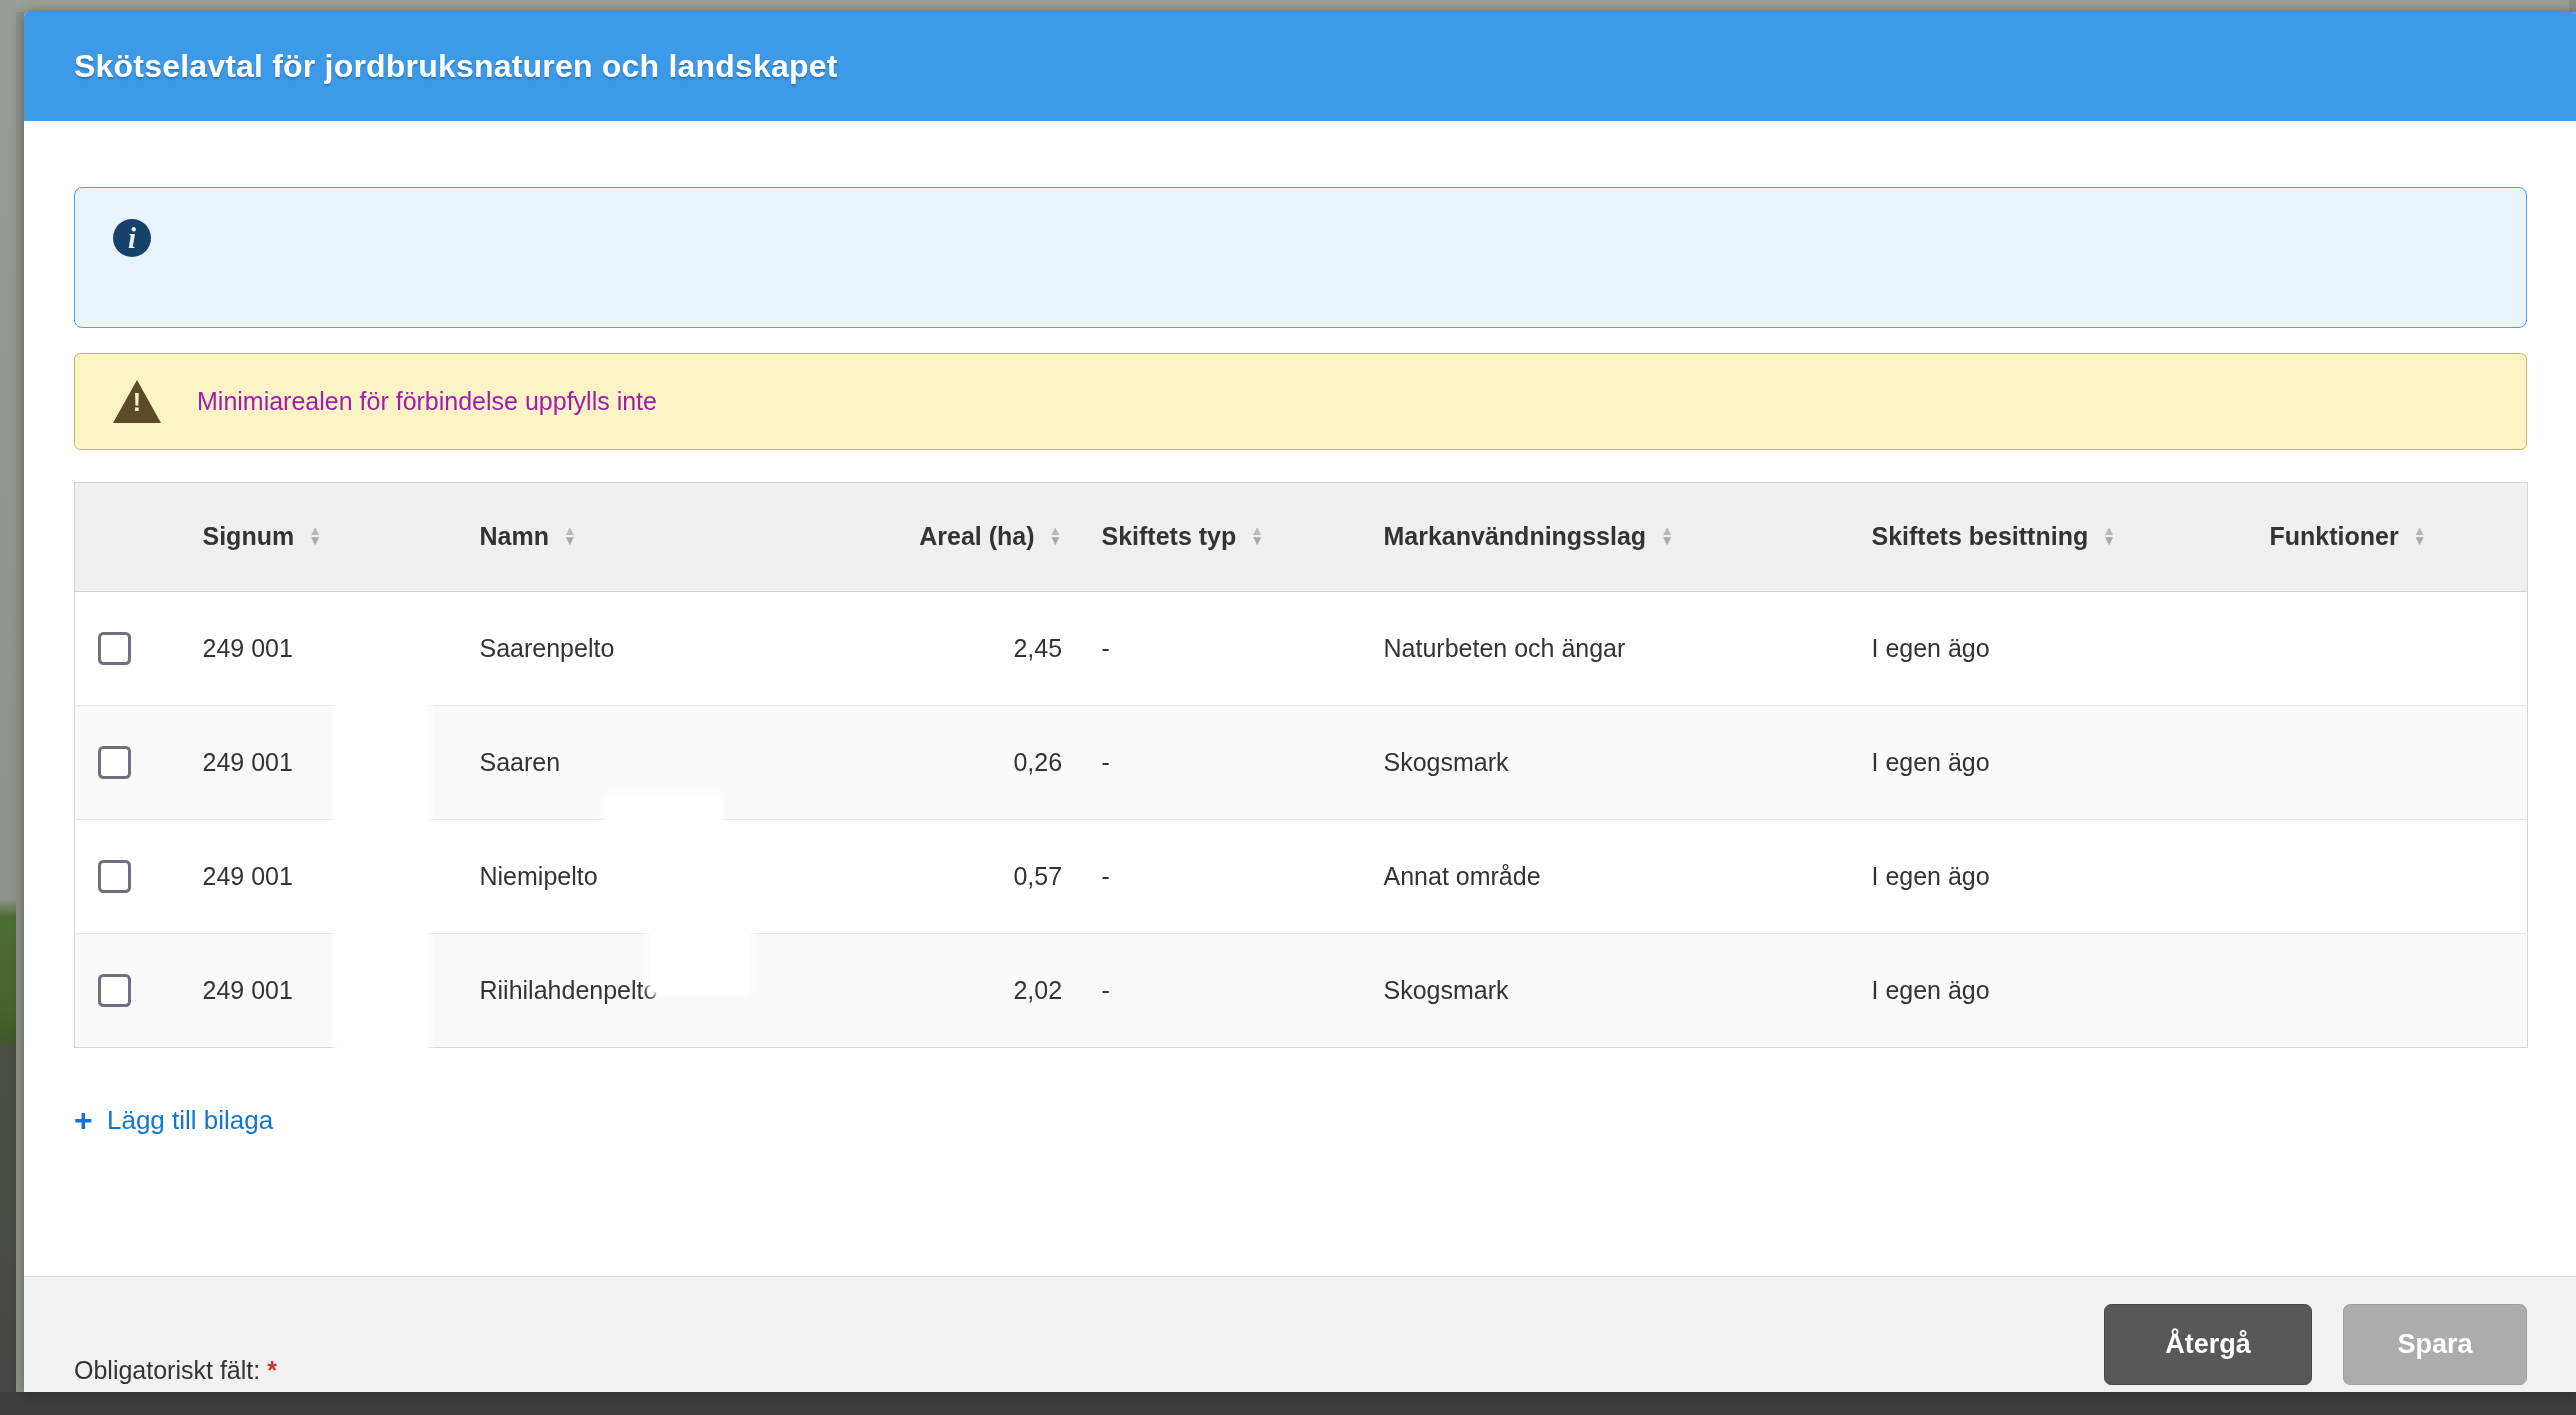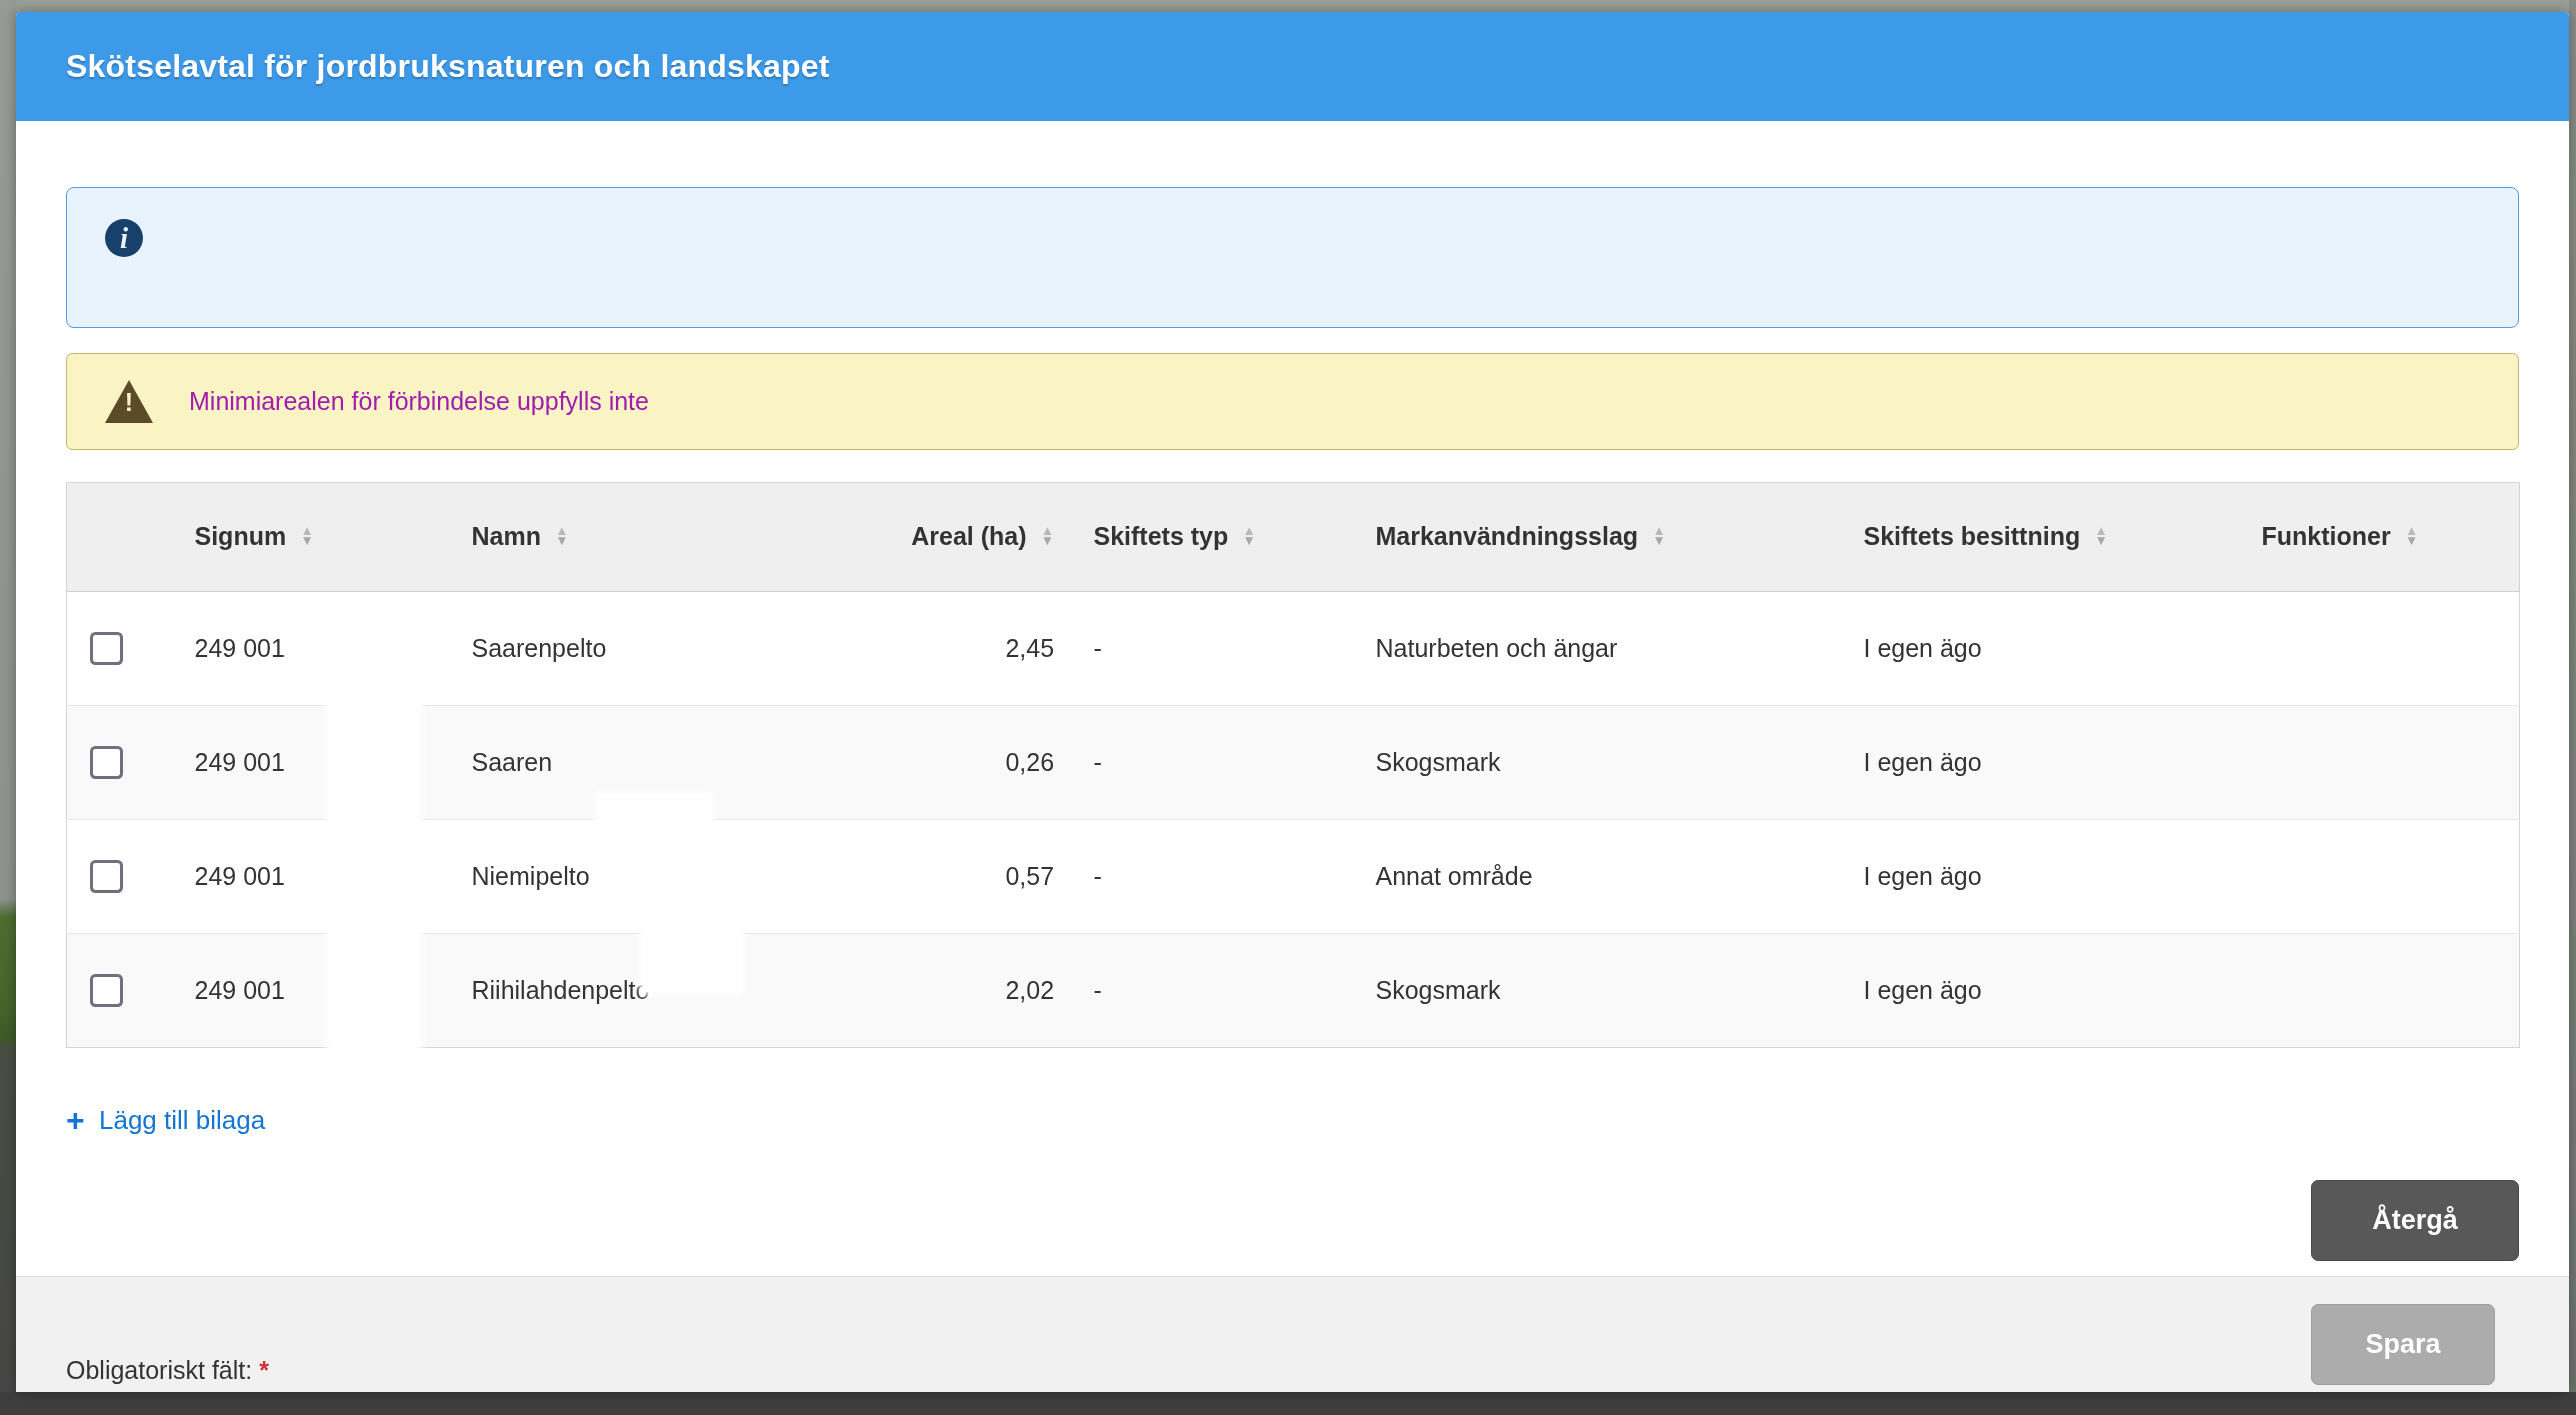--- a/index.html
+++ b/index.html
@@ -17,21 +17,21 @@
   .edge-bottom { left:0; bottom:0; width:100%; height:23px; background:#3e3e3e; }
   .edge-left   { top:0; left:0; width:16px; height:100%;
     background: linear-gradient(to bottom,
       #979b95 0%, #8f938d 63.5%,
       #4e6d31 64.8%, #46632c 71.5%, #3f5a26 73.2%,
       #4a4e44 74.2%, #464646 100%);
   }
 
   
   .modal {
-    position: absolute; left: 16px; top: 11.6px;
+    position: absolute; left: 24px; top: 11.6px;
     width: 2553px; height: 1380px;
     background: #ffffff;
     border-radius: 4.5px 4.5px 0 0;
     display: flex; flex-direction: column;
     box-shadow: 0 0 12.5px rgba(0,0,0,.35);
   }
   .modal-header {
     height: 109px; flex: 0 0 109px;
     background: #3d9ae9;
     border-radius: 4.5px 4.5px 0 0;
@@ -167,21 +167,21 @@
   
   .modal-footer {
     margin-top: auto;
     flex: 0 0 116px; height: 116px;
     background: #f1f1f1;
     border-top: 0.9px solid #d8d8d8;
     display: flex; align-items: flex-end;
     padding: 7px 50px;
     font-size: 25px; color: #333333;
   }
-  .footer-buttons { margin-left: auto; display: flex; gap: 43px; flex-direction: column; }
+  .footer-buttons { margin-left: auto; display: flex; gap: 31px; }
   .btn {
     height: 81px; border-radius: 7.2px;
     color: #ffffff; font-weight: bold; font-size: 27px;
     font-family: "Liberation Sans", sans-serif;
     display: flex; align-items: center; justify-content: center;
     cursor: pointer;
   }
   .btn-back { width: 208px; background: #585858; border: 0.9px solid #474747; }
   .btn-save { width: 184px; background: #acacac; border: 0.9px solid #9d9d9d; }
 </style>

